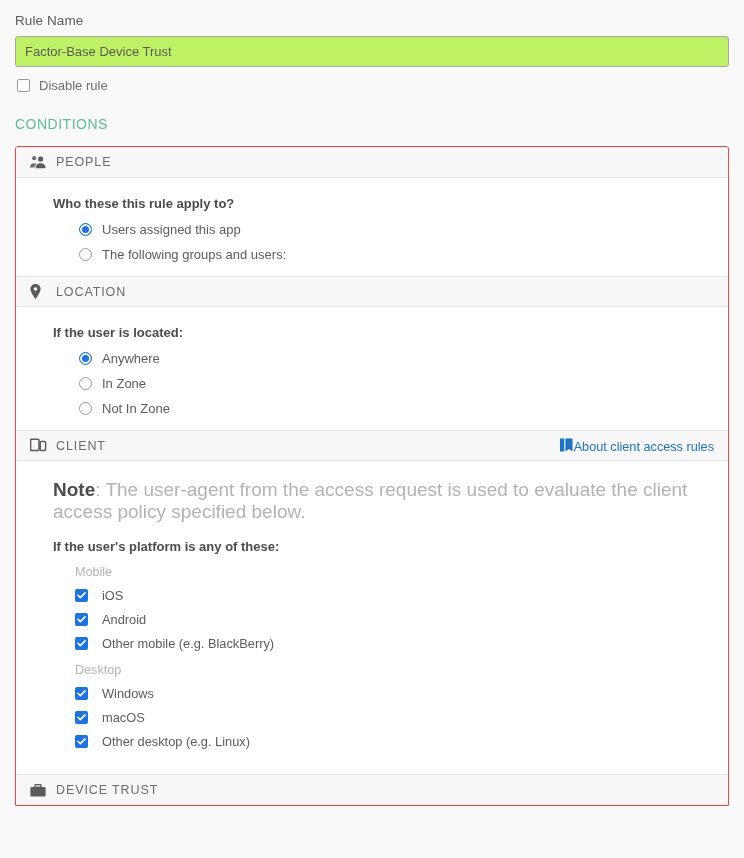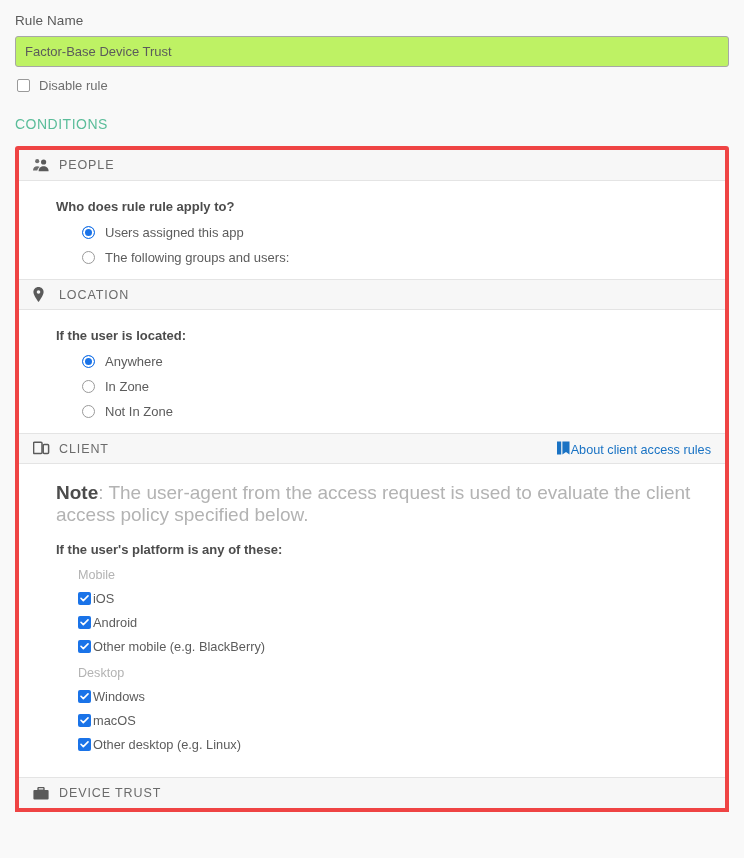--- a/index.html
+++ b/index.html
@@ -45,21 +45,21 @@
     position: absolute; left: 15px; top: 116px;
     font-size: 14px; letter-spacing: .5px;
     color: #5bbd9a;
   }
 
   
   .card {
     position: absolute; left: 15px; top: 146px;
     width: 714px;
     background: #ffffff;
-    border: 4px solid #ef4444;
+    border: 1px solid #ef4444;
     border-radius: 3px 3px 0 0;
     overflow: hidden;
   }
 
   .sec-head {
     height: 31px;
     background: #f7f7f7;
     border-bottom: 1px solid #e4e4e4;
     display: flex; align-items: center;
     padding: 0 12px 0 14px;
@@ -107,21 +107,21 @@
   .note {
     font-size: 19px; color: #b3b3b3; margin: 0 0 16px 0;
   }
   .note b { color: #4c4c4c; font-weight: bold; }
 
   .grp-label {
     font-size: 12.6px; color: #b3b3b3;
     margin: 0 0 9px 22px;
   }
   .cb-row {
-    display: flex; align-items: center; gap: 2px;
+    display: flex; align-items: center; gap: 14px;
     margin: 0 0 9px 22px;
   }
   .cb-row .lbl { font-size: 12.8px; color: #5c5c5c; }
   .cb-on {
     width: 13px; height: 13px; border-radius: 2px;
     background: #1a73e8; flex: none;
     display: flex; align-items: center; justify-content: center;
   }
   .cb-on svg { display: block; }
 
@@ -156,21 +156,21 @@
         <svg width="16" height="14" viewBox="0 0 16 14">
           <circle cx="10.6" cy="4.0" r="2.6" fill="#5a5a5a"></circle>
           <path d="M5.6 13.2c0-3.0 2.3-4.9 5.0-4.9s5.0 1.9 5.0 4.9z" fill="#5a5a5a"></path>
           <circle cx="4.2" cy="3.2" r="2.1" fill="#6d6d6d"></circle>
           <path d="M0 12.4c0-2.6 1.9-4.2 4.2-4.2 1.0 0 1.9.3 2.6.8C5.3 10 4.4 11.5 4.3 12.4z" fill="#6d6d6d"></path>
         </svg>
       </span>
       <span class="ttl">PEOPLE</span>
     </div>
     <div class="sec-body">
-      <div class="q">Who does rule rule apply to?</div>
+      <div class="q">Who these this rule apply to?</div>
       <div class="opt">
         <span class="radio on"></span>
         <span class="lbl">Users assigned this app</span>
       </div>
       <div class="opt">
         <span class="radio"></span>
         <span class="lbl">The following groups and users:</span>
       </div>
     </div>
 

